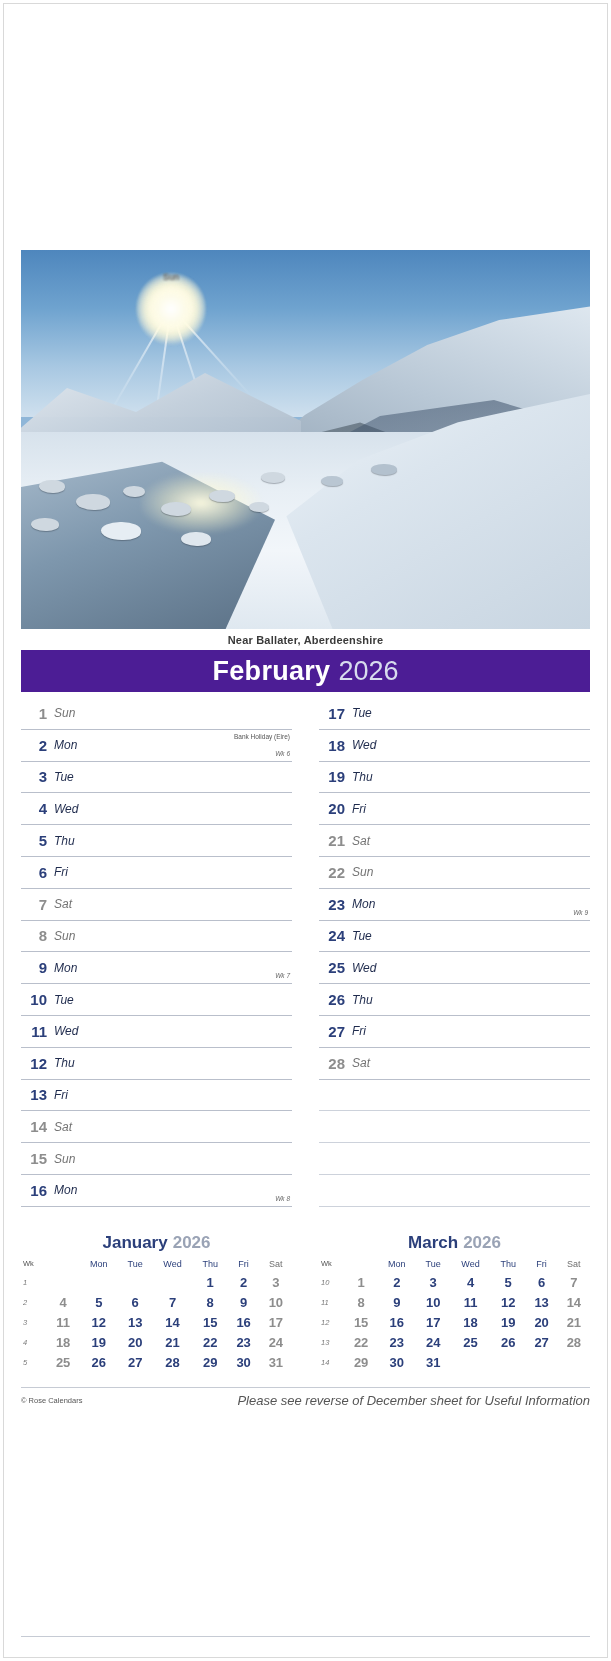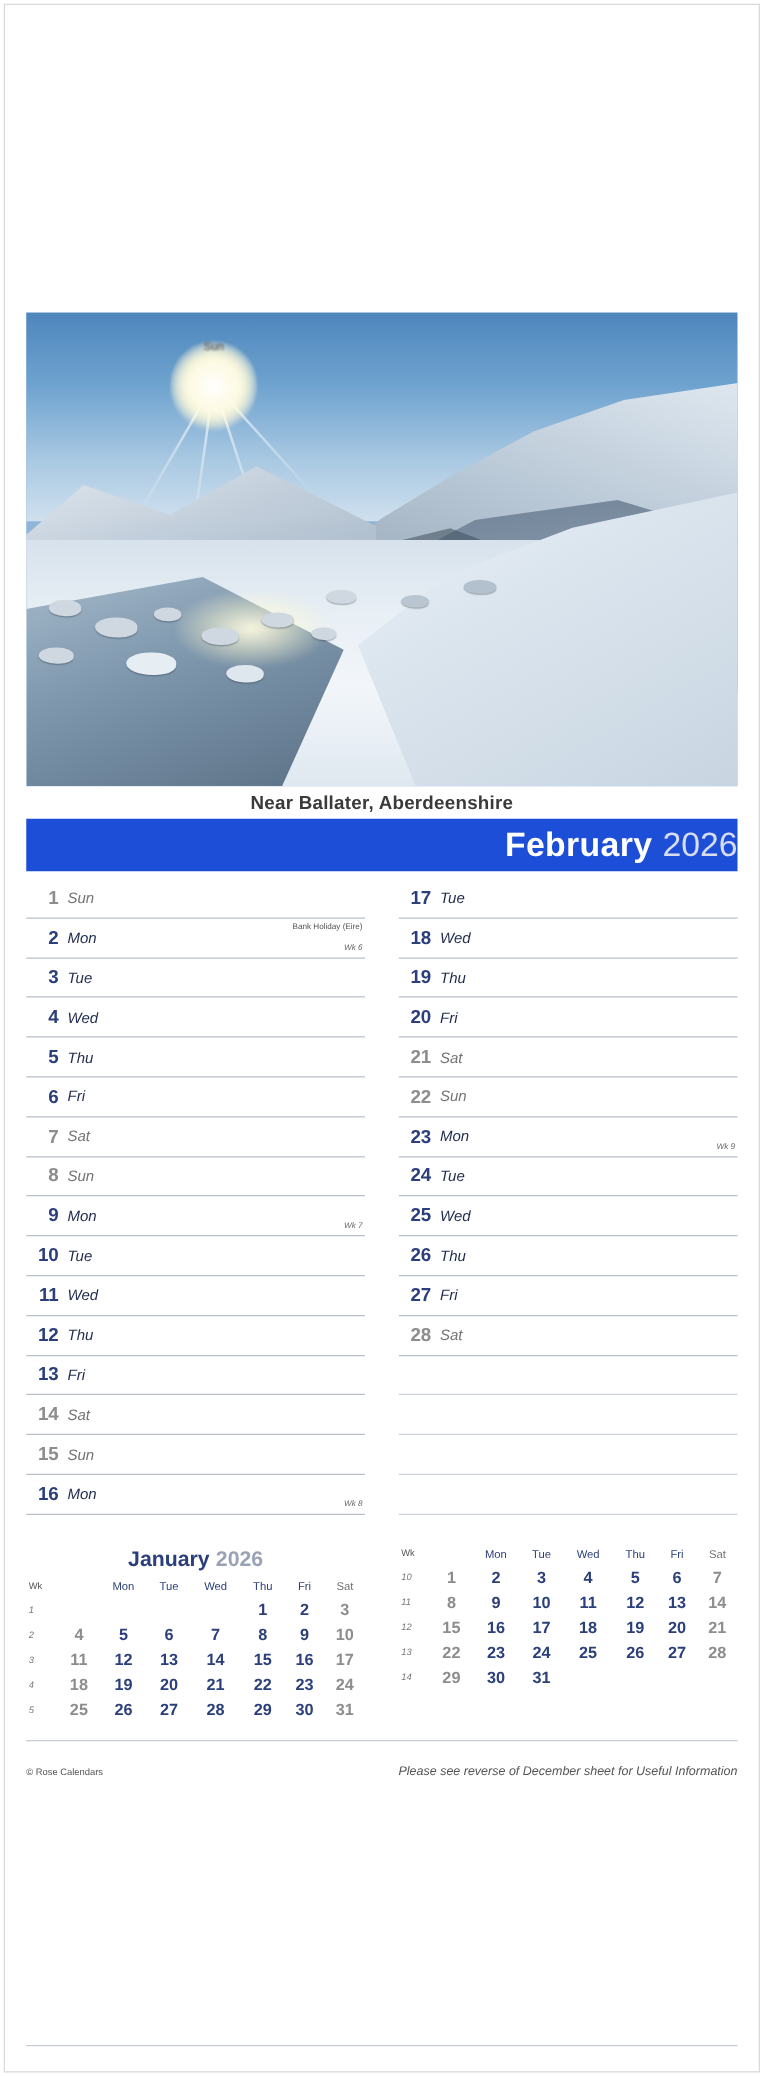--- a/index.html
+++ b/index.html
@@ -91,32 +91,32 @@
   .dark-ridge{
     position:absolute;left:44%;top:150px;width:30%;height:90px;
     background:linear-gradient(180deg,#5d6b77,#7b8b99);
     clip-path:polygon(0 70%, 20% 40%, 52% 25%, 80% 45%, 100% 72%, 100% 100%, 0 100%);
     opacity:.85;
   }
 
   .caption{
     width:569px;
     text-align:center;
-    font-size:15px;
+    font-size:11px;
     font-weight:bold;
     color:#3a3a3a;
     padding:5px 0 4px 0;
     letter-spacing:.2px;
   }
 
   
   .banner{
     width:569px;height:42px;
-    background:#1d4ed8;
-    display:flex;align-items:center;justify-content:flex-end;
+    background:#4c1d95;
+    display:flex;align-items:center;justify-content:center;
     box-sizing:border-box;
   }
   .banner .m{
     font-size:27px;font-weight:bold;color:#ffffff;letter-spacing:.3px;
   }
   .banner .y{
     font-size:27px;font-weight:normal;color:#d7dcee;margin-left:8px;
   }
 
   
@@ -180,24 +180,24 @@
   }
   table.mini-tbl td.wkn{
     font-size:7.5px;font-style:italic;font-weight:normal;color:#7a7a7a;text-align:left;padding-left:2px;
   }
   table.mini-tbl td.we{color:#8d8d8d;}
 
   
   .footline{
     width:569px;margin-top:14px;border-top:1px solid #c6cbd4;
     display:flex;justify-content:space-between;align-items:center;
-    padding-top:19px;
+    padding-top:5px;
   }
   .footline .l{font-size:7.5px;color:#555;}
-  .footline .r{font-size:10px;color:#555;font-style:italic;}
+  .footline .r{font-size:13px;color:#555;font-style:italic;}
 
   .brandbar{
     width:569px;margin-top:26px;
     border-top:1px solid #c6cbd4;border-bottom:1px solid #c6cbd4;
     padding:11px 0 11px 0;
     text-align:center;
   }
   .brandbar .b{
     font-size:21px;font-weight:bold;color:#2b3f7a;letter-spacing:1.2px;
   }
@@ -457,20 +457,23 @@
                 <td>27</td>
                 <td>28</td>
                 <td>29</td>
                 <td>30</td>
                 <td class="we">31</td>
               </tr>
             </tbody>
           </table>
       </div>
       <div class="mini right">
+        <div class="mini-title">
+          <span class="mm">March</span><span class="yy">2026</span>
+        </div>
         <table class="mini-tbl" id="mini-1">
             <thead>
               <tr>
                 <th class="wkh">Wk</th>
                 <th class="sun">Sun</th>
                 <th class="wd">Mon</th>
                 <th class="wd">Tue</th>
                 <th class="wd">Wed</th>
                 <th class="wd">Thu</th>
                 <th class="wd">Fri</th>

